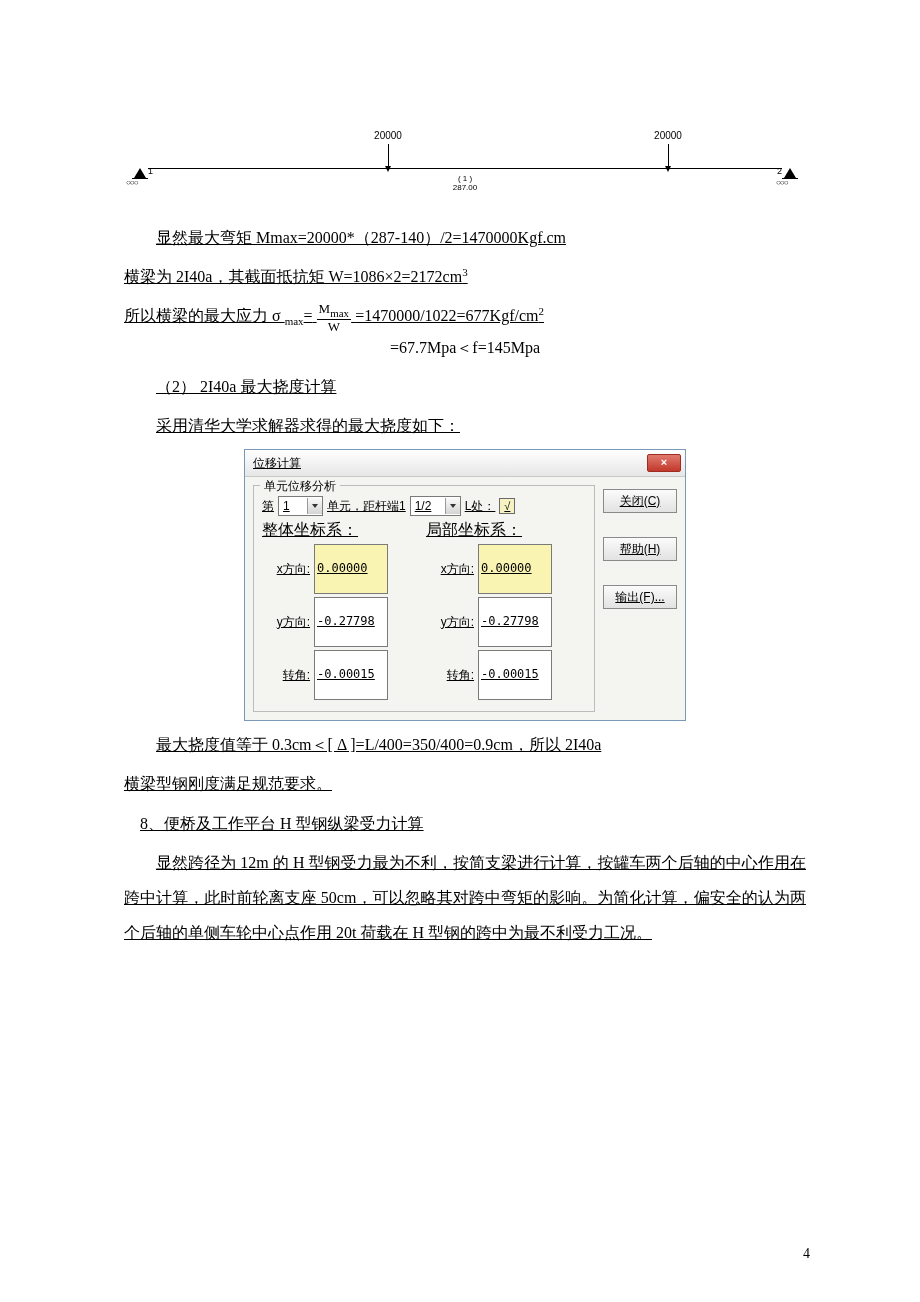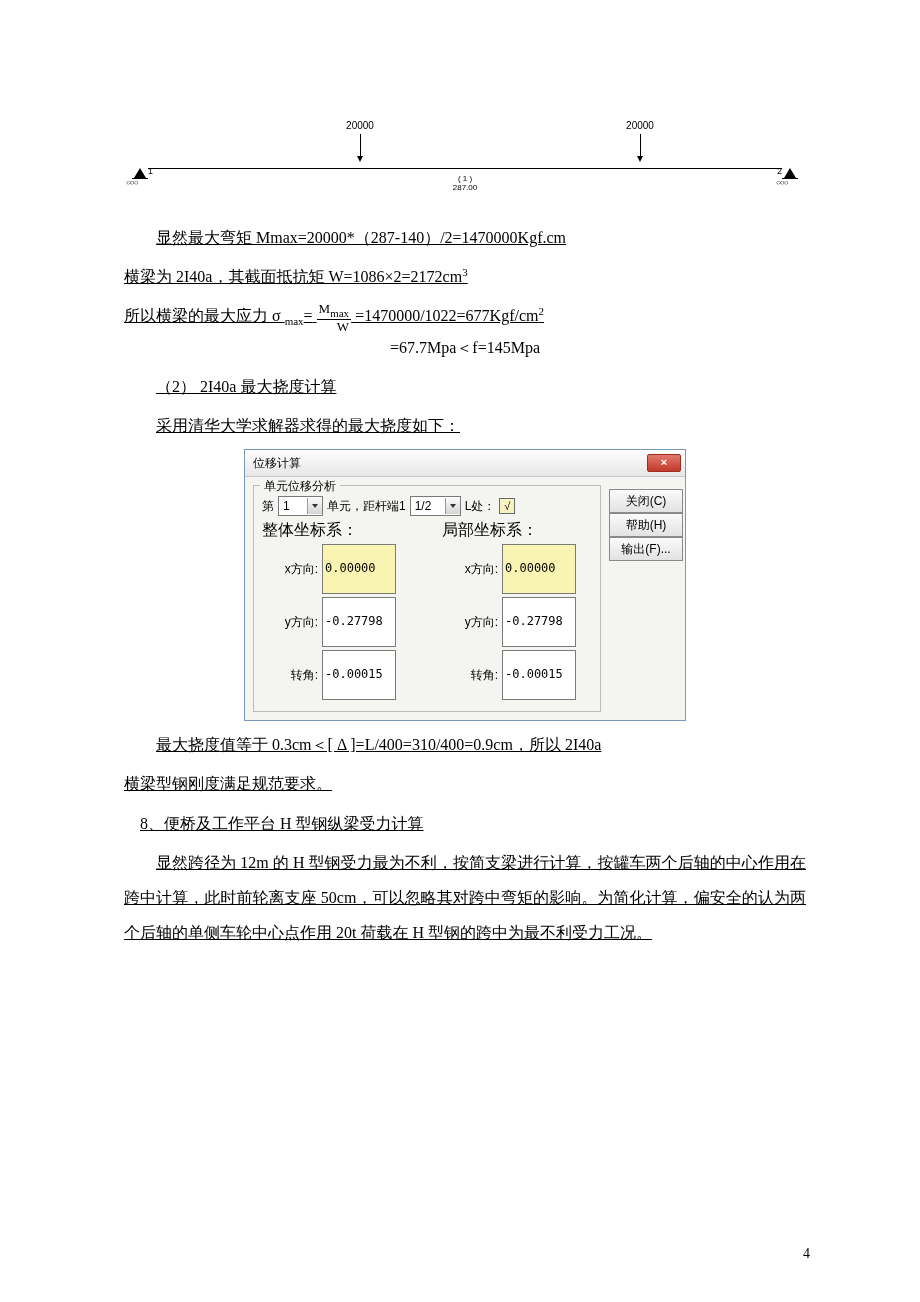--- a/index.html
+++ b/index.html
@@ -26,21 +26,22 @@
   }
   .beam-line {
     position: absolute;
     top: 48px;
     left: 28px;
     right: 28px;
     border-top: 1px solid #000;
   }
   .arrow {
     position: absolute;
-    top: 0;
+    top: 10px;
+    margin-left: 28px;
   }
   .arrow .val { display: block; text-align: center; width: 50px; margin-left: -25px; font-size: 10px; }
   .arrow-line {
     position: absolute;
     left: 0; top: 14px; width: 0; height: 22px;
     border-left: 1px solid #000;
   }
   .arrow-head {
     position: absolute; left: -3px; top: 36px;
     width: 0; height: 0;
@@ -82,38 +83,39 @@
     line-height: 2.2;
     text-align: justify;
     margin: 4px;
     text-decoration: underline;
   }
   .indent { text-indent: 2em; }
   .indent1 { text-indent: 1em; }
   .frac {
     display: inline-block;
     vertical-align: middle;
-    text-align: right;
+    text-align: center;
     font-size: 13px;
     line-height: 1;
   }
   .frac .num { display:block; border-bottom:1px solid #000; padding:0 2px; }
   .frac .den { display:block; padding:0 2px; }
   sup { font-size: 11px; }
   sub { font-size: 11px; vertical-align: sub;}
   .center-line { text-align:center; margin: 4px 0 10px 0; font-size:16px;}
   .dialog-wrap{
     display:flex; justify-content:center; margin: 6px 0 6px 0;
   }
   .dialog{
     width: 440px;
     border: 1px solid #7a98b8;
     font-family: "Microsoft YaHei","SimSun",sans-serif;
     font-size: 12px;
     background: #4c1d95;
+    text-decoration: underline;
   }
   .dlg-title{
     height: 26px; line-height: 26px;
     background: linear-gradient(#ffffff,#e6e6e6);
     border-bottom: 1px solid #c9c9c9;
     position: relative;
     padding-left: 8px;
   }
   .dlg-close{
     position:absolute; right:4px; top:4px;
@@ -157,35 +159,36 @@
   }
   .checkbox{
     width:14px;height:14px;border:1px solid #6a6a6a;background:#f7f2c2;
     display:inline-flex;align-items:center;justify-content:center;font-size:11px;
   }
   .grid2{
     display:flex; gap:30px; margin-top:4px;
   }
   .col{ }
   .col-title{ font-size:16px; margin-bottom:2px;}
-  .val-row{ display:flex; align-items:center; gap:4px; margin:3px 16px;}
+  .val-row{ display:flex; align-items:center; gap:4px; margin:3px 8px;}
   .val-label{ width:40px; text-align:right;}
   .val-input{
     width:68px;height:16px;border:1px solid #7a7a7a;
     font-family: monospace;
     font-size:12px; padding:16px 2px;
   }
   .yellow{ background:#faf4b2; }
   .white{ background:#fff; }
   .btn{
     width:72px;height:22px;
     background:linear-gradient(#fbfbfb,#e2e2e2);
     border:1px solid #8a8a8a;
     font-size:12px;
     display:flex;align-items:center;justify-content:center;
+    margin-bottom:24px;
   }
   .btn:last-child{margin-bottom:0;}
   .btn-col{
     display:flex; flex-direction:column; justify-content:flex-start;
     padding-top:4px;
   }
   .page-num{
     position:absolute; bottom:40px; right:110px;
     font-size:14px; font-family:"Times New Roman",serif;
   }
@@ -320,20 +323,20 @@
               <span>帮助(H)</span>
             </div>
           <div class="btn">
               <span>输出(F)...</span>
             </div>
         </div>
       </div>
     </div>
   </div>
 
-  <p class="para indent">最大挠度值等于 0.3cm＜[ Δ ]=L/400=310/400=0.9cm，所以 2I40a</p>
+  <p class="para indent">最大挠度值等于 0.3cm＜[ Δ ]=L/400=350/400=0.9cm，所以 2I40a</p>
   <p class="para">横梁型钢刚度满足规范要求。</p>
 
   <p class="para indent1">8、便桥及工作平台 H 型钢纵梁受力计算</p>
   <p class="para indent">显然跨径为 12m 的 H 型钢受力最为不利，按简支梁进行计算，按罐车两个后轴的中心作用在跨中计算，此时前轮离支座 50cm，可以忽略其对跨中弯矩的影响。为简化计算，偏安全的认为两个后轴的单侧车轮中心点作用 20t 荷载在 H 型钢的跨中为最不利受力工况。</p>
 
   <div class="page-num">4</div>
 </div>
 
 </body></html>

